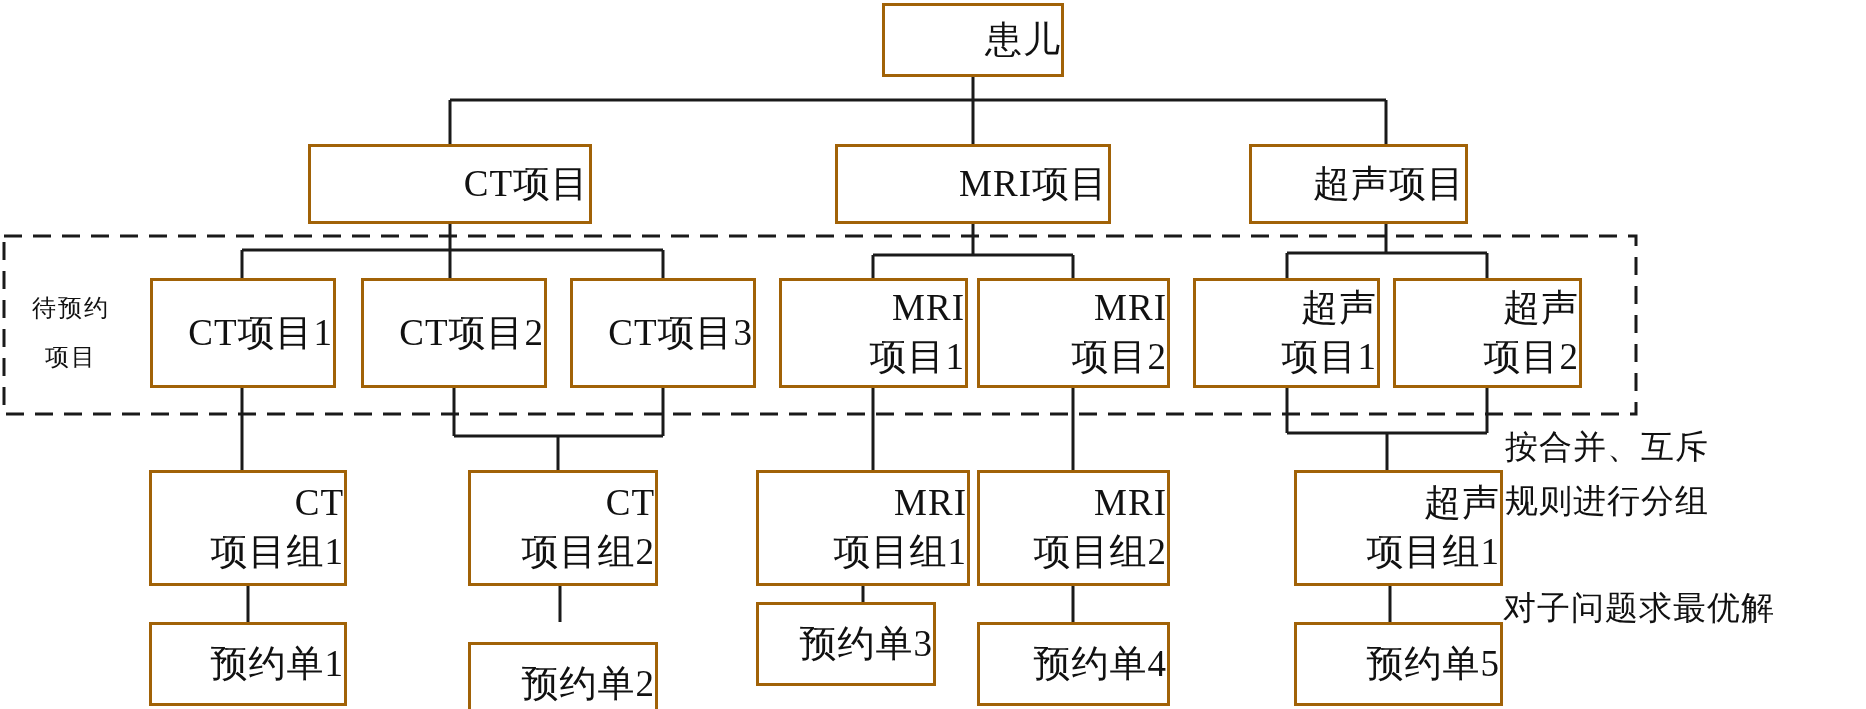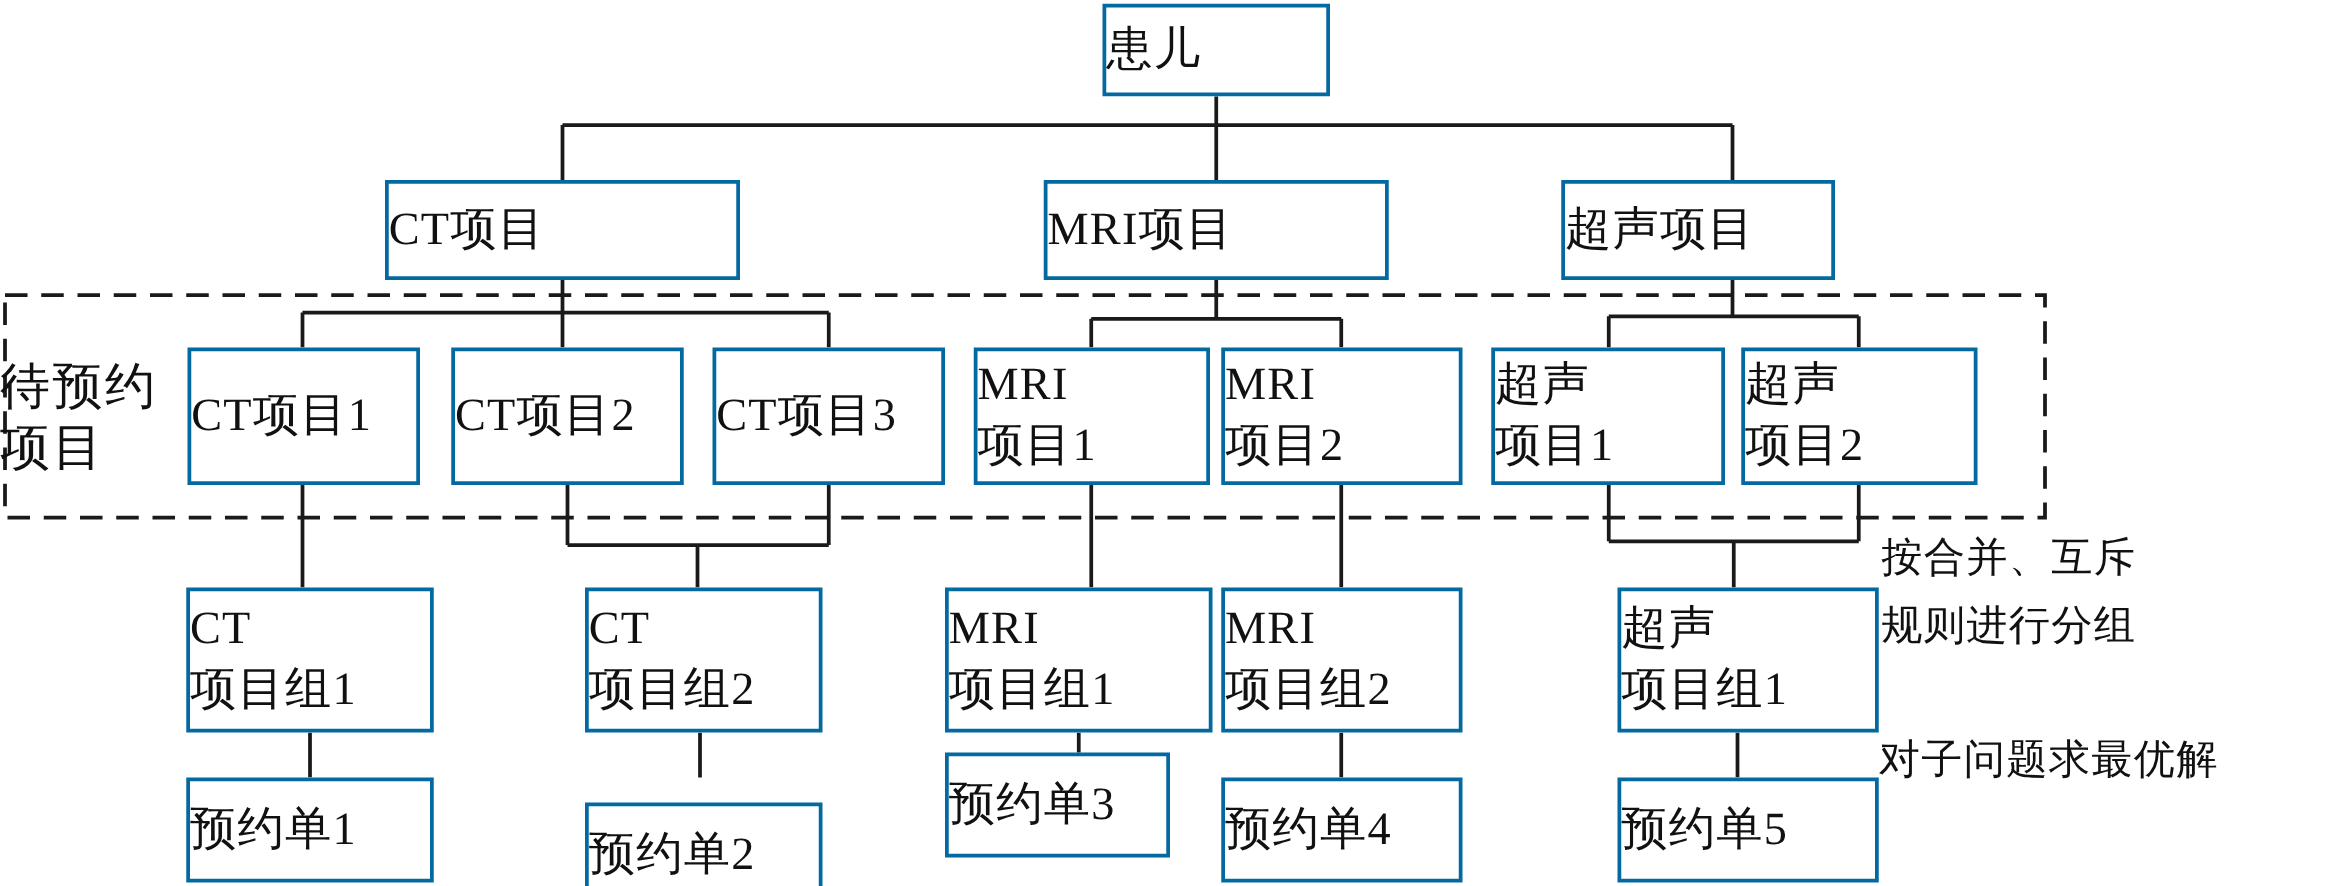--- a/index.html
+++ b/index.html
@@ -17,37 +17,37 @@
     color: #111111;
   }
   .wires {
     position: absolute;
     left: 0; top: 0;
     width: 1866px; height: 709px;
   }
   .node {
     position: absolute;
     box-sizing: border-box;
-    border: 3px solid #0369a1;
+    border: 3px solid #a16207;
     background: #ffffff;
     display: flex;
     flex-direction: column;
-    align-items: flex-start;
+    align-items: flex-end;
     justify-content: center;
     text-align: center;
     font-size: 37px;
     line-height: 1.32;
     color: #111111;
     letter-spacing: 1px;
   }
   .node span { display: block; white-space: nowrap; }
   .side-label {
     position: absolute;
-    text-align: left;
-    font-size: 40px;
+    text-align: center;
+    font-size: 24px;
     line-height: 49px;
     color: #111111;
     letter-spacing: 2px;
   }
   .side-label span { display: block; white-space: nowrap; }
   .annotation {
     position: absolute;
     font-size: 33px;
     line-height: 54px;
     color: #111111;

